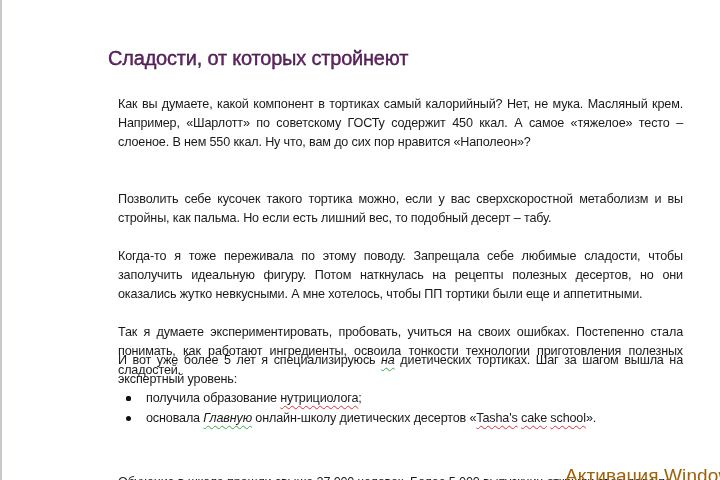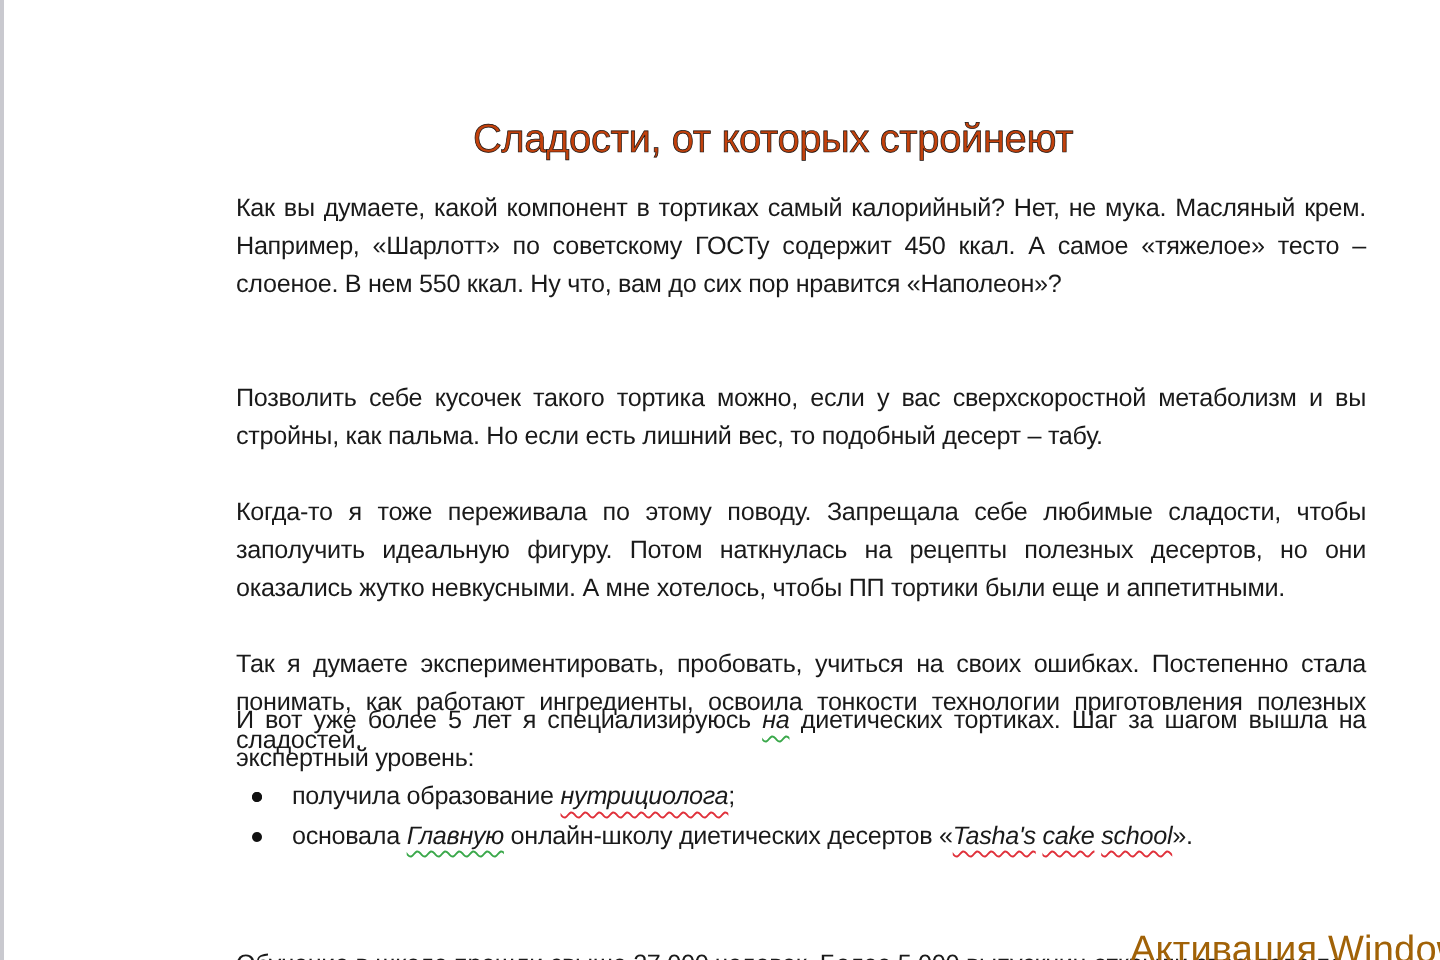--- a/index.html
+++ b/index.html
@@ -23,28 +23,27 @@
     height: 480px;
     background: #c9c9cf;
   }
   .page {
     position: absolute;
     left: 104px;
     top: 40px;
     width: 565px;
   }
   .title {
-    margin: 16px;
+    margin: 4px;
     font-size: 20px;
     font-weight: normal;
     letter-spacing: -0.2px;
-    color: #c2410c;
+    color: #701a75;
     line-height: 28px;
     height: 28px;
-    text-align: center;
     -webkit-text-stroke: 0.35px #111;
   }
   .para {
     margin: 14px;
     font-size: 12.6px;
     line-height: 19px;
     text-align: justify;
     text-align-last: left;
     letter-spacing: -0.15px;
     word-spacing: 0px;
@@ -83,21 +82,20 @@
   .squiggle-green {
     text-decoration: underline wavy #3aa84a;
     text-decoration-thickness: 1px;
     text-underline-offset: 3px;
     font-style: italic;
   }
   .squiggle-red {
     text-decoration: underline wavy #e0303a;
     text-decoration-thickness: 1px;
     text-underline-offset: 3px;
-    font-style: italic;
   }
   .watermark {
     position: absolute;
     left: 565px;
     top: 465px;
     font-size: 19px;
     color: #a16207;
     white-space: nowrap;
     letter-spacing: 0.1px;
   }

